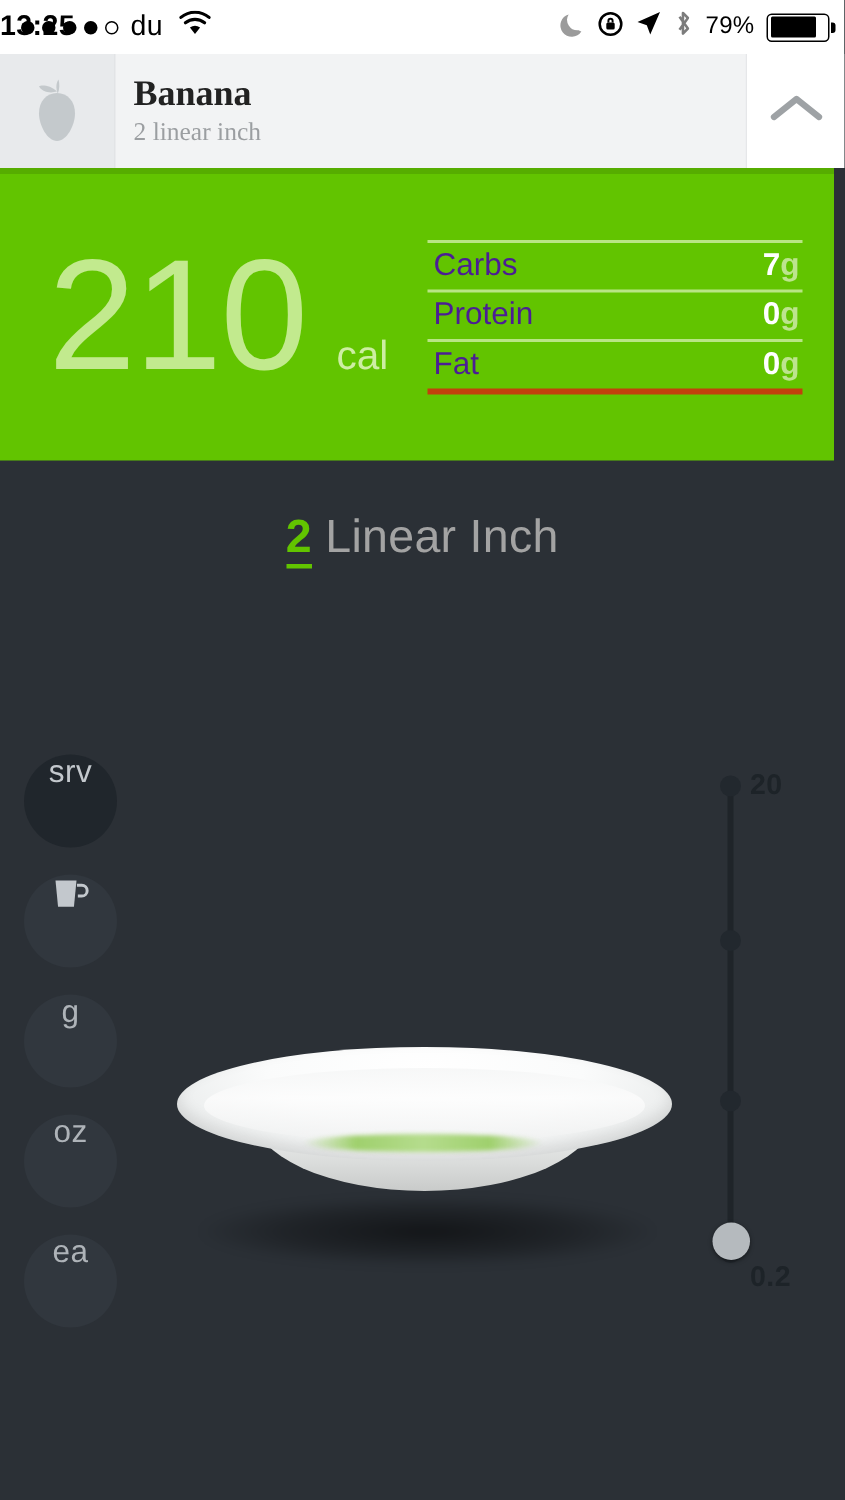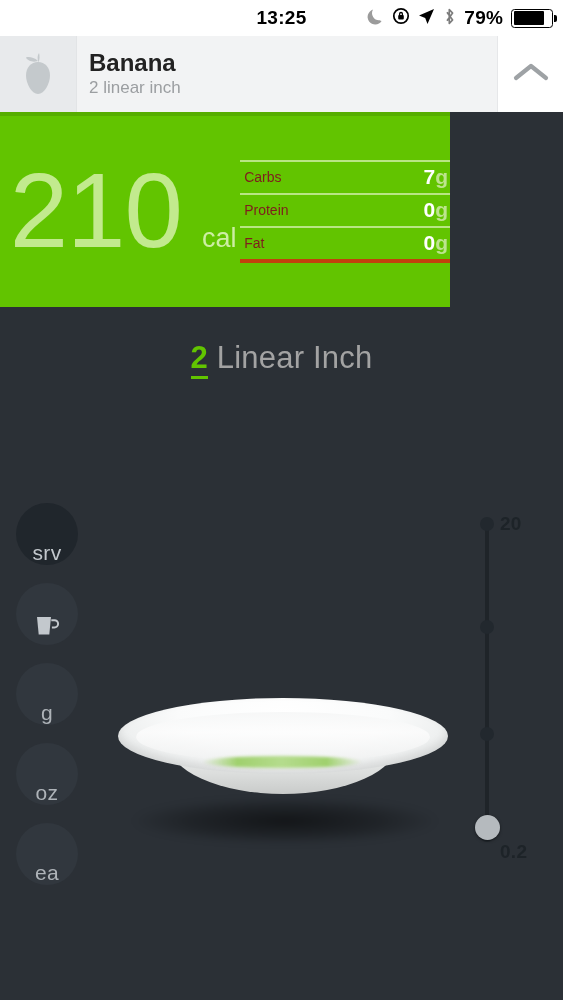--- a/index.html
+++ b/index.html
@@ -17,28 +17,28 @@
     background: #ffffff; color: #000;
     display: flex; align-items: center;
   }
   .sb-left { display: flex; align-items: center; padding-left: 14px; gap: 8px; }
   .dots { display: flex; align-items: center; gap: 5px; }
   .dot { width: 9px; height: 9px; border-radius: 50%; background: #000; }
   .dot.hollow { background: transparent; border: 1.6px solid #000; }
   .carrier { font-size: 19px; letter-spacing: .2px; }
   .wifi { margin-left: 2px; }
   .sb-center {
-    position: absolute; left: 0; right: 0; text-align: center;
+    position: absolute; left: 0; right: 0; 
     font-size: 19px; font-weight: bold; letter-spacing: .3px;
   }
   .sb-right {
     margin-left: auto; display: flex; align-items: center;
     gap: 8px; padding-right: 10px;
   }
-  .batt-pct { font-size: 19px; font-weight: bold; letter-spacing: .2px; }
+  .batt-pct { font-size: 16px; font-weight: normal; letter-spacing: .2px; }
   .battery { position: relative; width: 42px; height: 19px; }
   .battery .shell {
     position: absolute; inset: 0; border: 1.7px solid #000; border-radius: 3.5px;
   }
   .battery .fill {
     position: absolute; top: 2.6px; left: 2.6px; bottom: 2.6px;
     width: 30px; background: #000; border-radius: 1px;
   }
   .battery .tip {
     position: absolute; right: -4px; top: 6px; width: 3px; height: 7px;
@@ -49,51 +49,51 @@
   .header {
     position: absolute; top: 36px; left: 0; width: 563px; height: 76px;
     background: #f2f3f4; display: flex; align-items: stretch;
   }
   .header-icon {
     width: 76px; display: flex; align-items: center; justify-content: center;
     background: #e8eaec;
   }
   .header-text {
     flex: 1; background: #f2f3f4; display: flex; flex-direction: column;
-    justify-content: center; padding-left: 12px; border-left: 1px solid #e2e4e6;
+    justify-content: center; padding-left: 12px; border-left: 1px solid #e2e4e6; font-family: Liberation Serif, serif;
   }
   .food-title { font-size: 24px; font-weight: bold; color: #222; line-height: 1.12; }
   .food-sub { font-size: 17px; color: #9b9ea1; margin-top: 2px; }
   .header-toggle {
     width: 66px; background: #ffffff; border-left: 1px solid #e6e7e9;
     display: flex; align-items: center; justify-content: center;
   }
 
   
   .cal-panel {
-    position: absolute; top: 112px; left: 0; width: 450px; height: 195px;
+    position: absolute; top: 112px; left: 0; width: 556px; height: 195px;
     background: #62c400; border-top: 4px solid #56ad00;
     display: flex; align-items: center;
   }
   .cal-number-wrap {
     width: 285px; display: flex; align-items: baseline;
     justify-content: center; padding-left: 6px;
   }
   .cal-number {
     font-size: 105px; font-weight: 300; color: #c2ea8e;
     letter-spacing: -1px; line-height: .9;
   }
   .cal-unit { font-size: 27px; color: #cdeea3; margin-left: 20px; font-weight: 400; }
   .macros { width: 250px; }
   .macro-row {
     display: flex; justify-content: space-between; align-items: center;
     border-top: 2px solid #b9e585; padding: 3px 2px 4px 4px;
   }
   .macro-row:last-child { border-bottom: 4px solid #c2410c; }
-  .macro-label { font-size: 14px; color: #7f1d1d; }
+  .macro-label { font-size: 21px; color: #4c1d95; }
   .macro-value { font-size: 21px; font-weight: bold; color: #ffffff; }
   .macro-value .g { font-weight: bold; color: #bde48e; }
 
   
   .qty-heading {
     position: absolute; top: 340px; left: 0; width: 563px;
     text-align: center; font-size: 31px; color: #6cbb3c; letter-spacing: .2px;
   }
   .qty-number {
     font-weight: bold; color: #62c400;
@@ -102,21 +102,21 @@
   .qty-unit { color: #a3a3a3; }
 
   
   .unit-rail {
     position: absolute; left: 16px; top: 503px;
     display: flex; flex-direction: column; gap: 18px;
   }
   .unit-btn {
     width: 62px; height: 62px; border-radius: 50%;
     background: #31373e; color: #aeb3b8;
-    display: flex; align-items: flex-end; justify-content: center;
+    display: flex; align-items: flex-start; justify-content: center;
     font-size: 21px; letter-spacing: .3px;
   }
   .unit-btn.selected { background: #20262c; color: #c3c8cd; }
 
   
   .plate-stage {
     position: absolute; left: 110px; top: 690px; width: 345px; height: 180px;
   }
   .plate-shadow {
     position: absolute; left: 25px; top: 108px; width: 300px; height: 46px;
@@ -170,20 +170,37 @@
   }
   .slider-label.top { top: 8px; }
   .slider-label.bottom { top: 336px; }
 </style>
 </head>
 <body>
 
 <div id="app">
 
   <div class="statusbar">
+    <div class="sb-left">
+      <span class="dots">
+        <span class="dot"></span>
+          <span class="dot"></span>
+          <span class="dot"></span>
+          <span class="dot"></span>
+          <span class="dot hollow"></span>
+      </span>
+      <span class="carrier">du</span>
+      <span class="wifi">
+        <svg width="22" height="17" viewBox="0 0 22 17">
+          <path d="M11 15.6 L7.6 11.4 A5.6 5.6 0 0 1 14.4 11.4 Z" fill="#000"></path>
+          <path d="M4.6 8.2 A10 10 0 0 1 17.4 8.2" stroke="#000" stroke-width="2.1" fill="none" stroke-linecap="round"></path>
+          <path d="M1.6 4.6 A14.5 14.5 0 0 1 20.4 4.6" stroke="#000" stroke-width="2.1" fill="none" stroke-linecap="round"></path>
+        </svg>
+      </span>
+    </div>
     <div class="sb-center">13:25</div>
     <div class="sb-right">
       <span>
         <svg width="17" height="18" viewBox="0 0 17 18">
           <path d="M12.8 13.2A7 7 0 0 1 6.1 2.6 7.6 7.6 0 1 0 14.6 14a7 7 0 0 1-1.8-.8z" fill="#9b9b9b"></path>
         </svg>
       </span>
       <span>
         <svg width="18" height="18" viewBox="0 0 18 18">
           <circle cx="9" cy="9" r="7.2" stroke="#000" stroke-width="1.7" fill="none"></circle>

